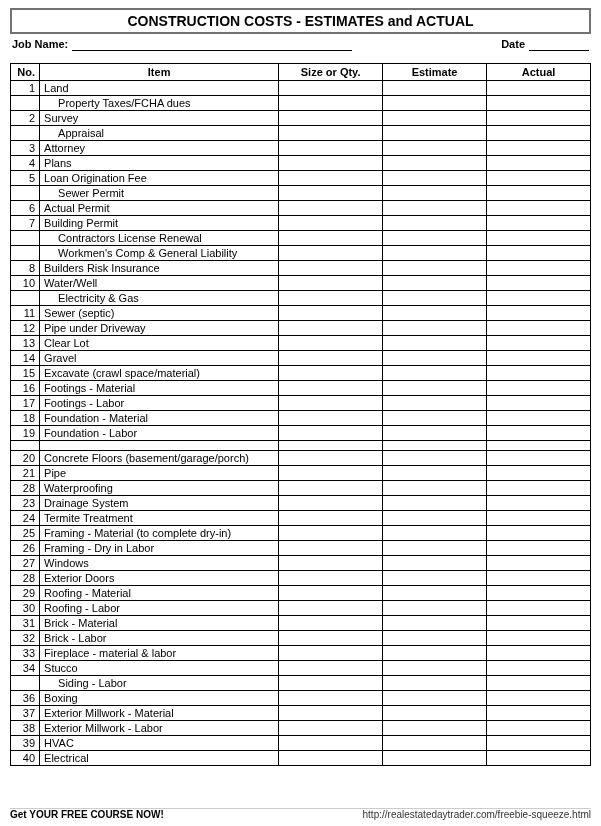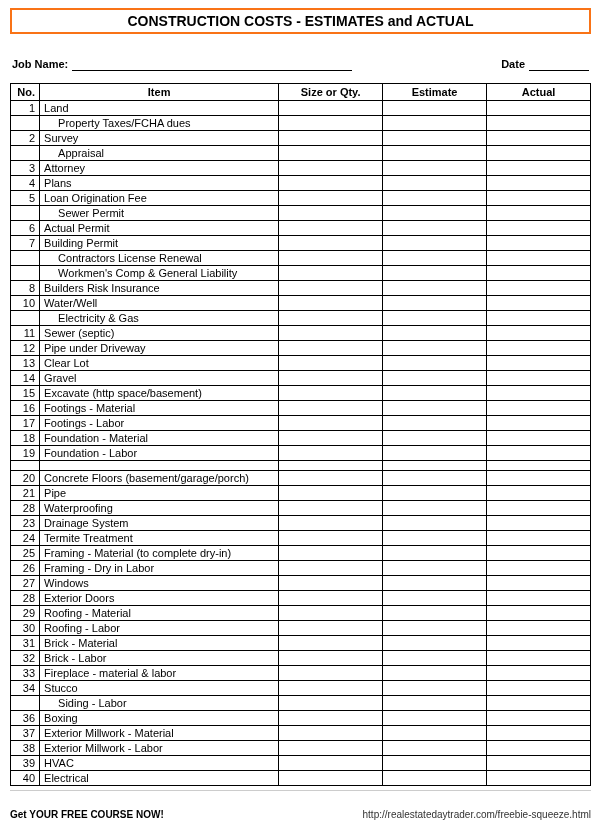--- a/index.html
+++ b/index.html
@@ -15,34 +15,33 @@
       width: 601px;
       min-height: 826px;
       display: flex;
       flex-direction: column;
       padding: 8px 10px 6px 10px;
     }
     .main-title {
       text-align: center;
       font-size: 14px;
       font-weight: bold;
-      border: 2px solid #f97316;
+      border: 2px solid #737373;
       padding: 3px 0;
       margin-bottom: 3px;
       background: #fff;
     }
     .job-date-row {
       display: flex;
       justify-content: space-between;
       align-items: center;
       font-size: 11px;
       font-weight: bold;
       margin-bottom: 2px;
       padding: 0 2px;
-      margin-top: 20px;
     }
     .job-name-field {
       display: flex;
       align-items: center;
       gap: 4px;
     }
     .underline-field {
       border-bottom: 1px solid #000;
       min-width: 280px;
       display: inline-block;
@@ -102,21 +101,21 @@
       padding-left: 18px;
     }
     .empty-row td {
       height: 10px;
     }
     .footer-row {
       margin-top: auto;
       display: flex;
       justify-content: space-between;
       align-items: center;
-      padding-top: 18px;
+      padding-top: 0;
       font-size: 10px;
       color: #000;
       border-top: 1px solid #ccc;
     }
     .footer-left {
       font-weight: bold;
     }
     .footer-right {
       color: #333;
     }
@@ -277,21 +276,21 @@
         </tr>
         <tr>
           <td class="col-no">14</td>
           <td class="col-item">Gravel</td>
           <td class="col-size"></td>
           <td class="col-estimate"></td>
           <td class="col-actual"></td>
         </tr>
         <tr>
           <td class="col-no">15</td>
-          <td class="col-item">Excavate (http space/basement)</td>
+          <td class="col-item">Excavate (crawl space/material)</td>
           <td class="col-size"></td>
           <td class="col-estimate"></td>
           <td class="col-actual"></td>
         </tr>
         <tr>
           <td class="col-no">16</td>
           <td class="col-item">Footings - Material</td>
           <td class="col-size"></td>
           <td class="col-estimate"></td>
           <td class="col-actual"></td>

